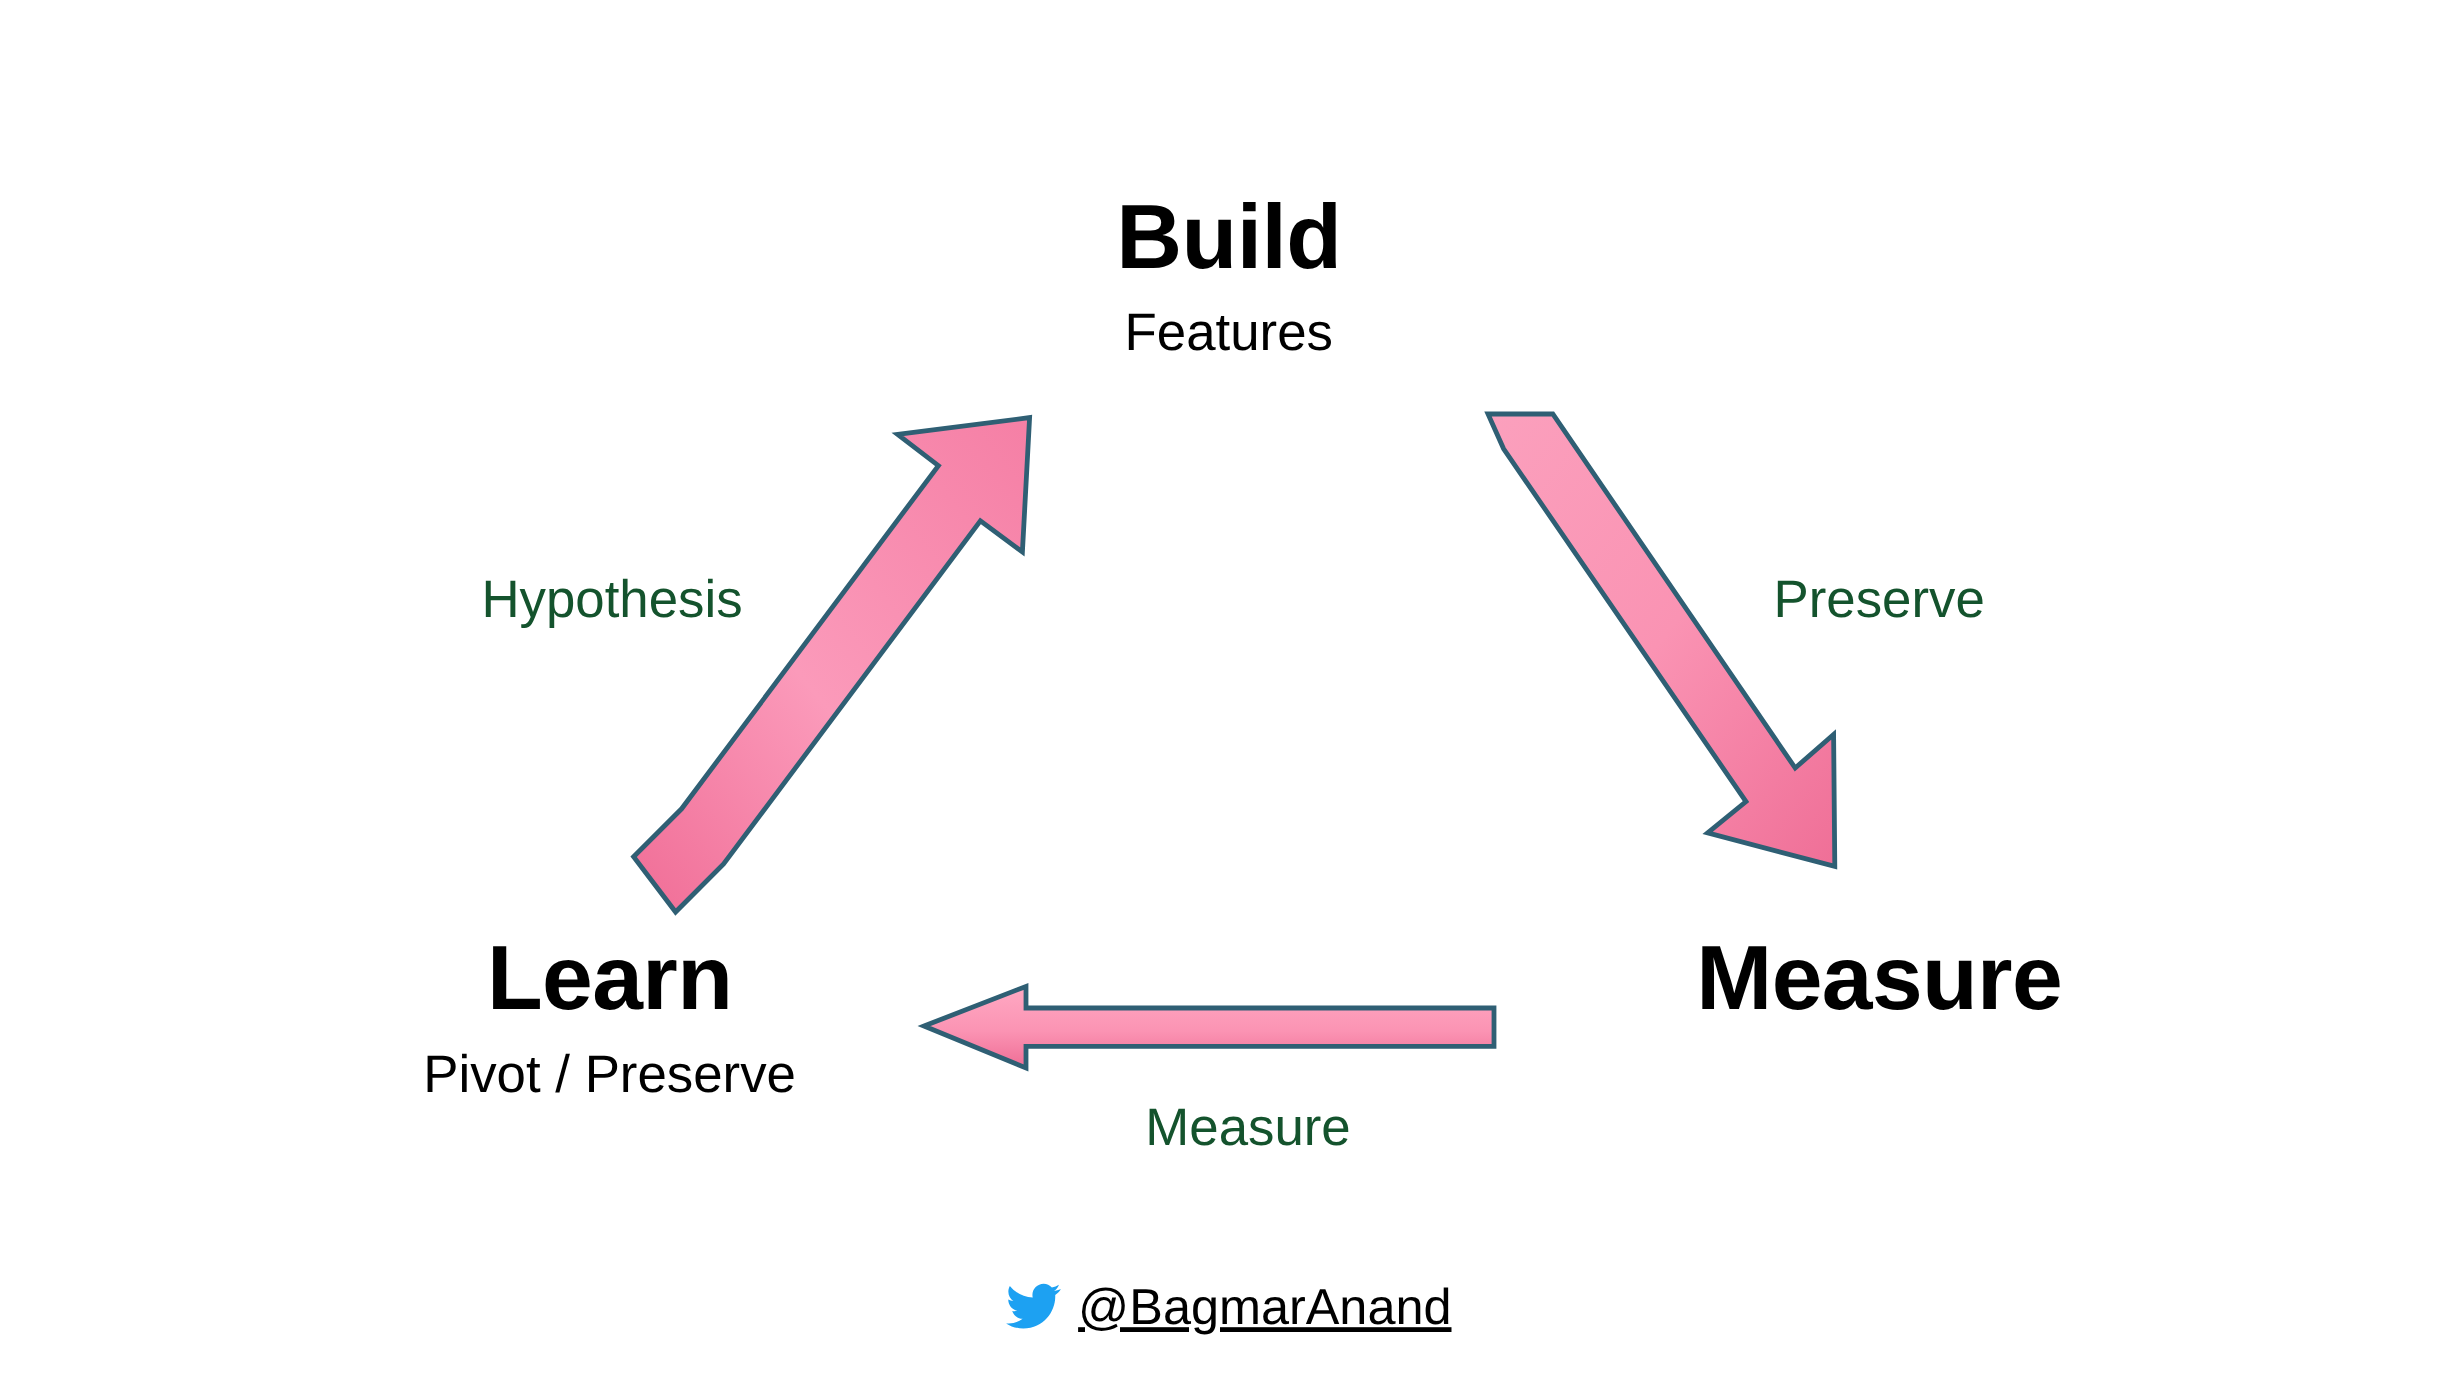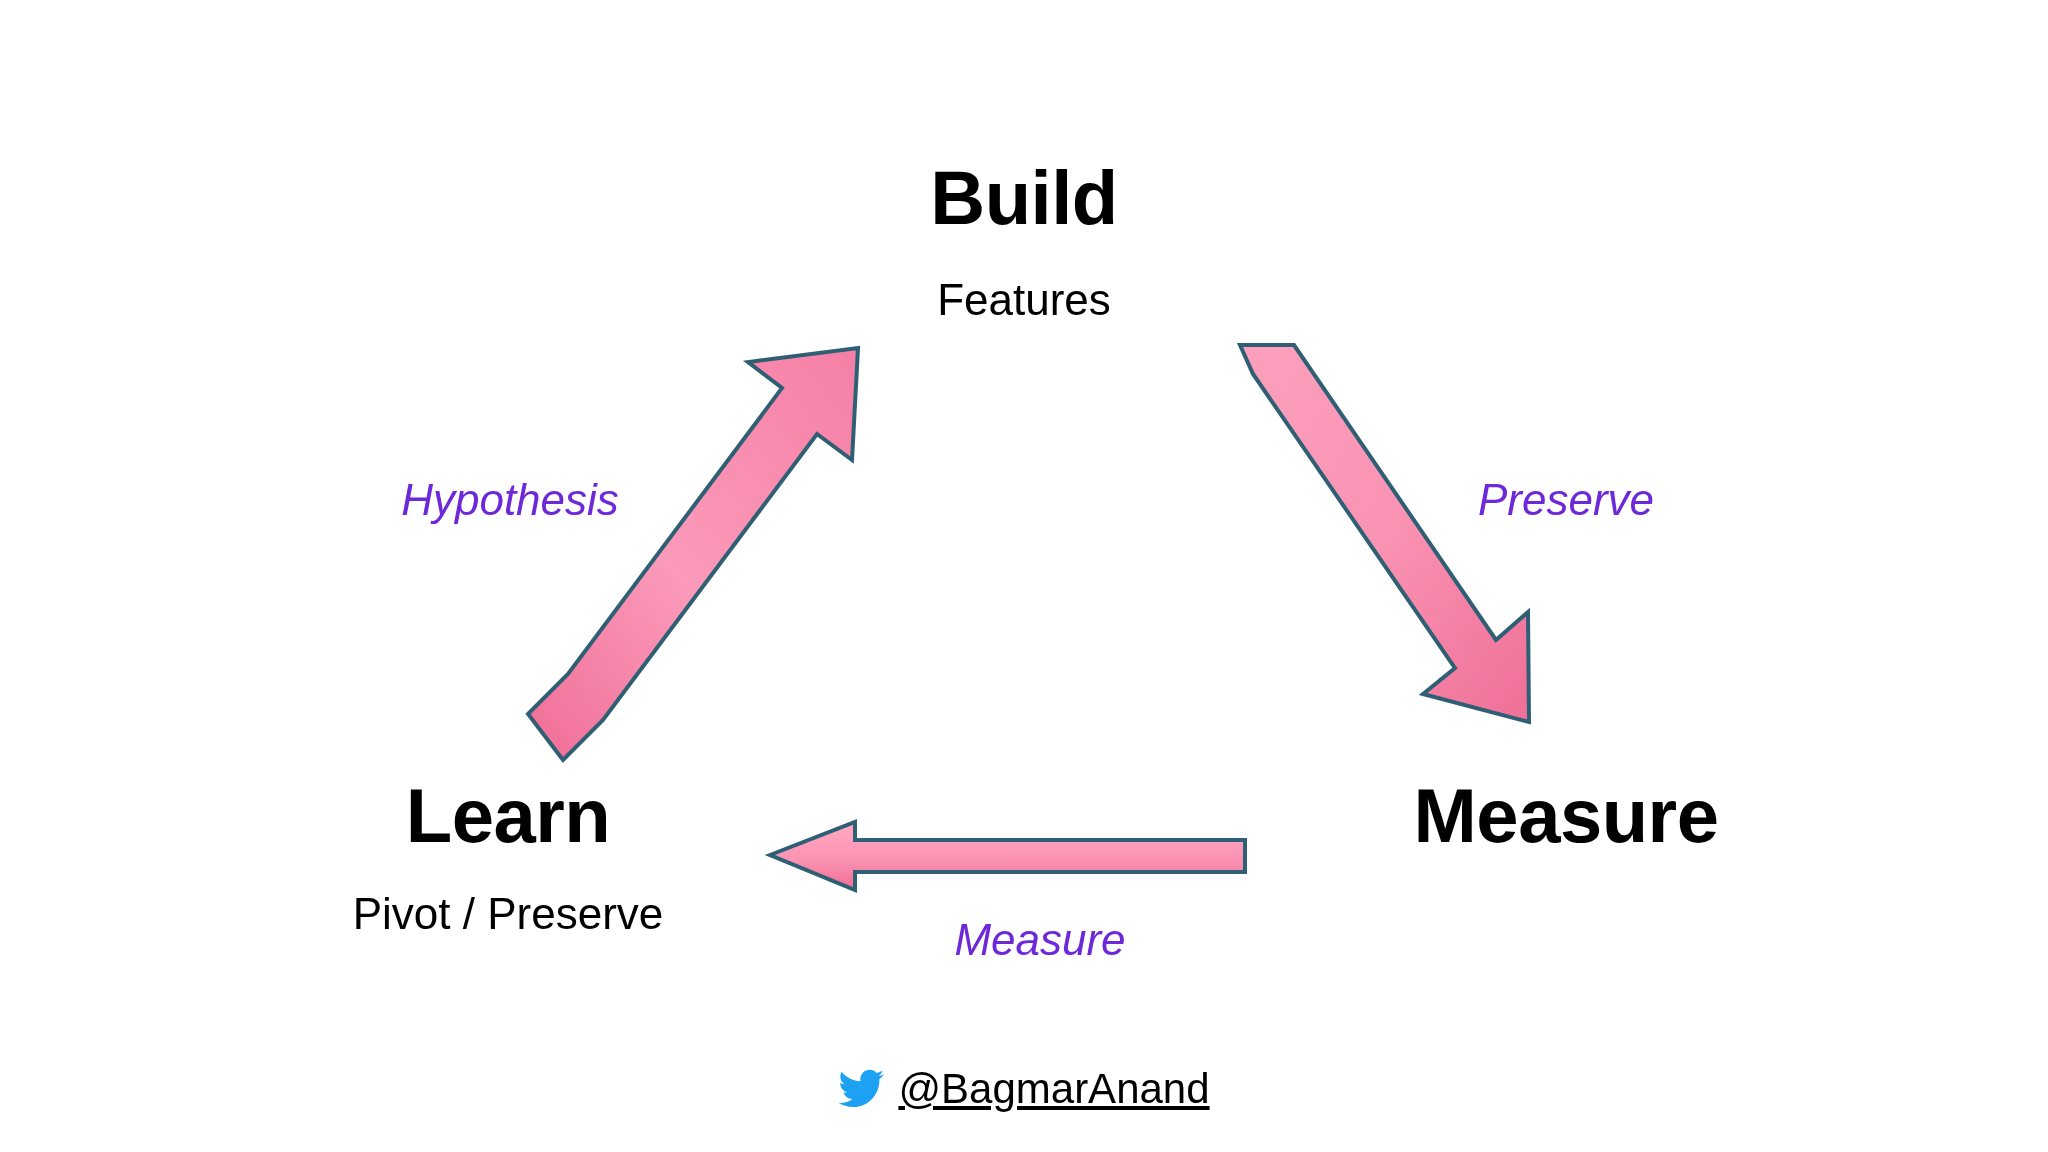--- a/index.html
+++ b/index.html
@@ -37,34 +37,33 @@
     font-weight: bold;
     line-height: 1.0;
     letter-spacing: -0.5px;
     color: #000000;
   }
   .node-sub {
     font-size: 44px;
     font-weight: normal;
     line-height: 1.0;
     color: #000000;
-    margin-top: 38px;
+    margin-top: 20px;
   }
   .edge-label {
     position: absolute;
     font-size: 44px;
     line-height: 1.0;
-    color: #6d28d9;
+    color: #14532d;
     white-space: nowrap;
     transform: translate(-50%, -50%);
-    font-style: italic;
   }
   
   #node-build      { left: 1024px; top: 160px; }
-  #node-build .node-sub { margin-top: 42px; }
+  #node-build .node-sub { margin-top: 20px; }
   #node-learn      { left: 508px;  top: 778px; }
   #node-measure    { left: 1566px; top: 778px; }
 
   #label-hypothesis { left: 510px;  top: 500px; }
   #label-baseline   { left: 1566px; top: 500px; }
   #label-analyze    { left: 1040px; top: 940px; }
 
   
   #footer {
     position: absolute;

